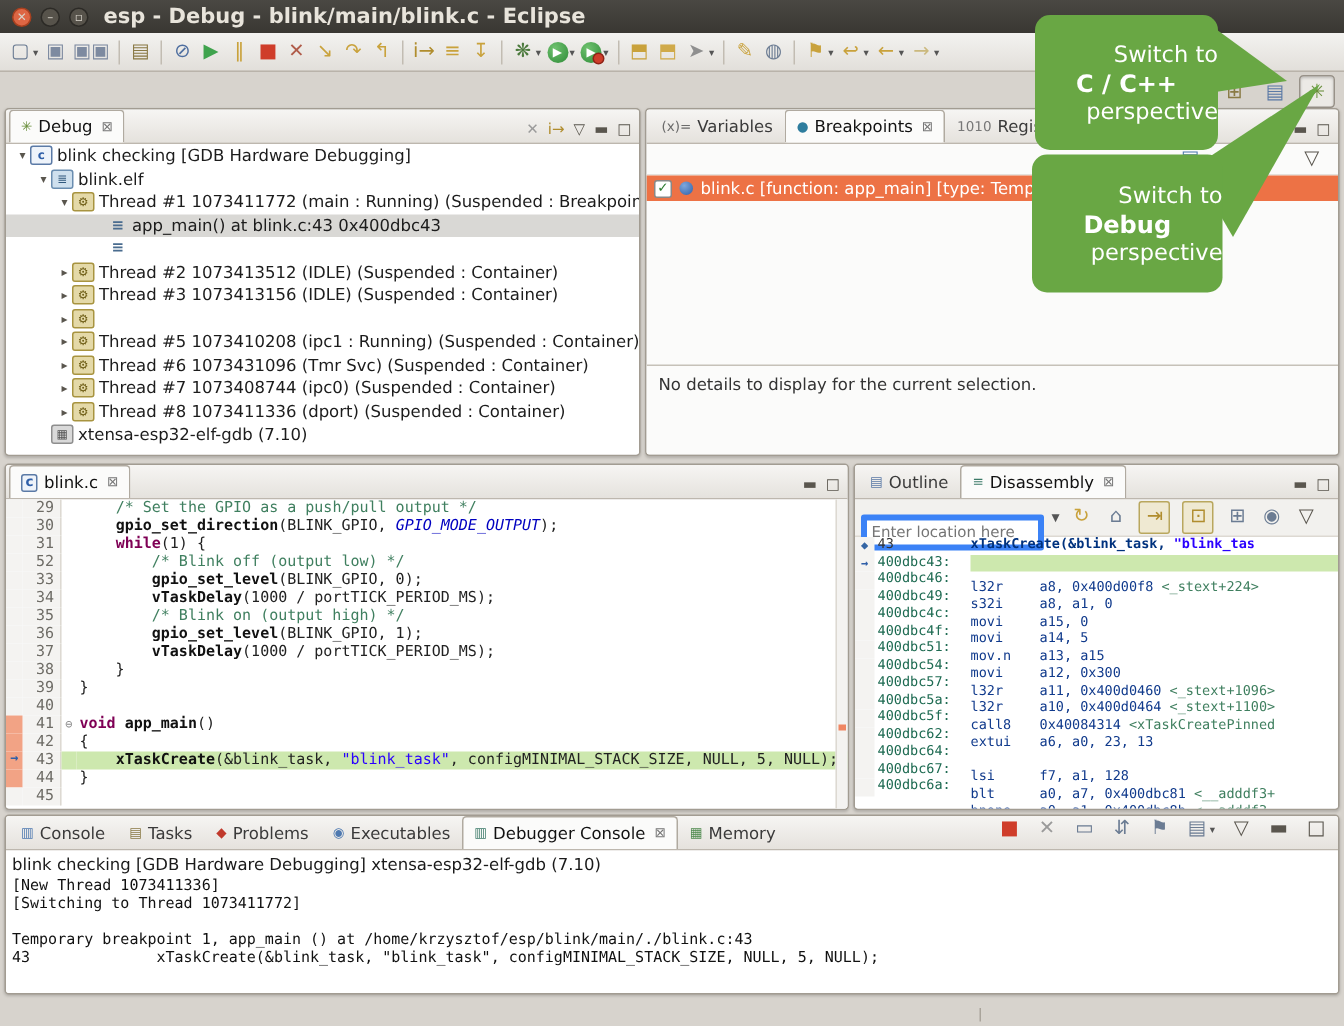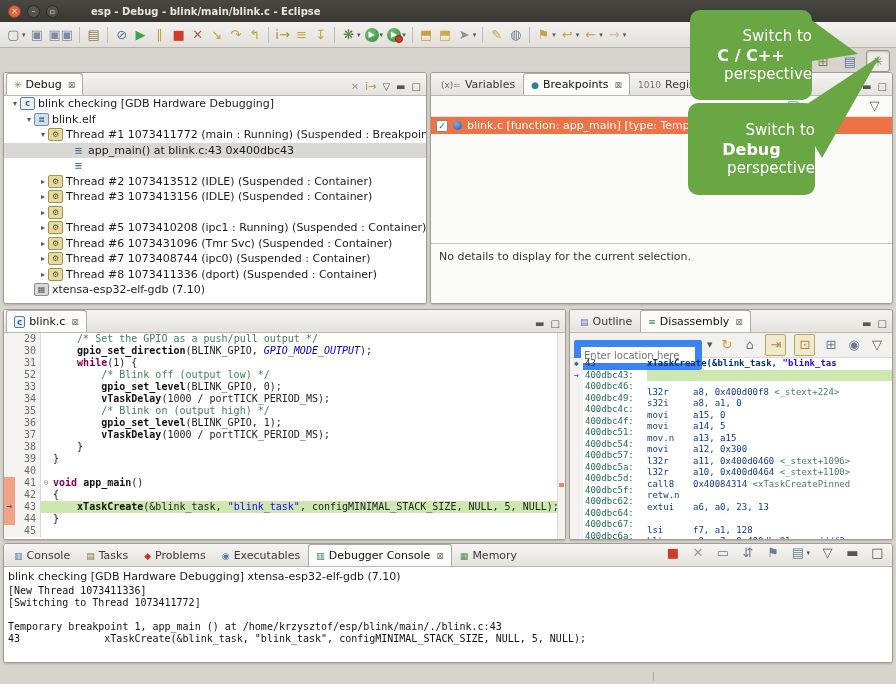--- a/index.html
+++ b/index.html
@@ -5,21 +5,21 @@
   html,body{margin:0;padding:0;background:#444;}
   .screen{position:relative;width:896px;height:684px;background:#d7d3cd;overflow:hidden;
           font-family:"DejaVu Sans",sans-serif;font-size:11px;color:#222;}
   
   .titlebar{position:absolute;left:0;top:0;width:896px;height:22px;
     background:linear-gradient(#4a4843,#393732);display:flex;align-items:center;}
   .winbtns{display:flex;gap:6px;margin-left:8px;}
   .winbtn{width:13px;height:13px;border-radius:50%;background:#57534b;border:1px solid #2c2a26;
     color:#d9d5cc;font-size:8px;line-height:12px;text-align:center;box-sizing:border-box;}
   .winbtn.close{background:#dd6644;border-color:#a8401f;}
-  .wintitle{color:#e8e4db;font-size:10px;font-weight:bold;margin-left:32px;}
+  .wintitle{color:#e8e4db;font-size:14px;font-weight:bold;margin-left:10px;}
   
   .toolbar{position:absolute;left:0;top:22px;width:896px;height:26px;
     background:linear-gradient(#f3f2f0,#e2dfda);border-bottom:1px solid #b9b3aa;
     display:flex;align-items:center;padding-left:4px;box-sizing:border-box;}
   .titem{display:flex;align-items:center;height:20px;padding:0 2px;border-radius:2px;}
   .titem .g{font-size:13px;line-height:18px;min-width:15px;text-align:center;}
   .titem .dd{font-size:7px;color:#555;margin-left:1px;}
   .tsep{width:1px;height:16px;background:#c2bcb2;margin:0 4px;}
   .circle{width:14px;height:14px;border-radius:50%;background:radial-gradient(circle at 35% 30%,#6fc26f,#2e8b37);
     color:#fff;font-size:8px;line-height:14px;text-align:center;position:relative;}
@@ -70,21 +70,21 @@
     text-align:right;padding-right:4px;box-sizing:border-box;}
   .fold{width:10px;flex:none;color:#8a8a8a;font-size:8px;text-align:center;}
   .codecell{flex:1;padding-left:2px;}
   .edline.cur .codecell,.edline.cur .fold{background:#cde8ae;}
   .sg-c{color:#3f7f5f;} .sg-k{color:#7f0055;font-weight:bold;} .sg-f{color:#111;font-weight:bold;}
   .sg-m{color:#0000c0;font-style:italic;} .sg-s{color:#2a00ff;} .sg-p{color:#222;}
   .edruler{position:absolute;right:0;top:0;bottom:0;width:7px;background:#f4f3f1;border-left:1px solid #ddd9d2;}
   .edruler .mark{position:absolute;left:1px;width:5px;height:4px;background:#ef8663;}
   
   .dtoolbar{height:24px;display:flex;align-items:center;gap:5px;padding:0 4px;background:#f2f1ee;border-bottom:1px solid #ddd9d2;}
-  .dloc{width:108px;height:16px;border:7px solid #3b82f6;background:#fff;font-size:10px;padding:0 3px;
+  .dloc{width:108px;height:16px;border:4px solid #3b82f6;background:#fff;font-size:10px;padding:0 3px;
     font-family:"DejaVu Sans",sans-serif;color:#333;border-radius:2px;margin-top:20px;}
   .dcombo{font-size:7px;color:#555;}
   .dibtn{font-size:11px;padding:1px 2px;border-radius:2px;border:1px solid transparent;}
   .dibtn.pressed{background:#efe9d2;border-color:#b9a75e;}
   .dis{background:#fff;font-family:"DejaVu Sans Mono",monospace;font-size:9px;height:100%;}
   .drow{display:flex;height:11.5px;line-height:11.5px;white-space:pre;}
   .dmk{width:13px;flex:none;text-align:center;font-size:8px;color:#2f5fa8;font-weight:bold;background:#f4f3f1;}
   .daddr{width:62px;flex:none;color:#1e6b52;padding-left:2px;}
   .dbody{flex:1;}
   .drow.hl .dbody{background:#cde8ae;}
@@ -442,21 +442,20 @@
         <div class="drow dsrc"><span class="dmk" style="color: rgb(52, 101, 164);">◆</span><span class="daddr">43</span><span class="dbody"><span>xTaskCreate(&amp;blink_task, </span><span class="dstr">"blink_tas</span></span></div>
         <div class="drow hl"><span class="dmk">→</span><span class="daddr">400dbc43:</span><span class="dbody"><span class="d-op">l32r</span><span class="d-args">a8, 0x400d00f8 </span><span class="d-sym">&lt;_stext+224&gt;</span></span></div>
         <div class="drow"><span class="dmk"></span><span class="daddr">400dbc46:</span><span class="dbody"><span class="d-op">s32i</span><span class="d-args">a8, a1, 0</span><span class="d-sym"></span></span></div>
         <div class="drow"><span class="dmk"></span><span class="daddr">400dbc49:</span><span class="dbody"><span class="d-op">movi</span><span class="d-args">a15, 0</span><span class="d-sym"></span></span></div>
         <div class="drow"><span class="dmk"></span><span class="daddr">400dbc4c:</span><span class="dbody"><span class="d-op">movi</span><span class="d-args">a14, 5</span><span class="d-sym"></span></span></div>
         <div class="drow"><span class="dmk"></span><span class="daddr">400dbc4f:</span><span class="dbody"><span class="d-op">mov.n</span><span class="d-args">a13, a15</span><span class="d-sym"></span></span></div>
         <div class="drow"><span class="dmk"></span><span class="daddr">400dbc51:</span><span class="dbody"><span class="d-op">movi</span><span class="d-args">a12, 0x300</span><span class="d-sym"></span></span></div>
         <div class="drow"><span class="dmk"></span><span class="daddr">400dbc54:</span><span class="dbody"><span class="d-op">l32r</span><span class="d-args">a11, 0x400d0460 </span><span class="d-sym">&lt;_stext+1096&gt;</span></span></div>
         <div class="drow"><span class="dmk"></span><span class="daddr">400dbc57:</span><span class="dbody"><span class="d-op">l32r</span><span class="d-args">a10, 0x400d0464 </span><span class="d-sym">&lt;_stext+1100&gt;</span></span></div>
         <div class="drow"><span class="dmk"></span><span class="daddr">400dbc5a:</span><span class="dbody"><span class="d-op">call8</span><span class="d-args">0x40084314 </span><span class="d-sym">&lt;xTaskCreatePinned</span></span></div>
-        <div class="drow"><span class="dmk"></span><span class="daddr">400dbc5d:</span><span class="dbody"><span class="d-op">retw.n</span><span class="d-args"></span><span class="d-sym"></span></span></div>
         <div class="drow"><span class="dmk"></span><span class="daddr">400dbc5f:</span><span class="dbody"><span class="d-op">extui</span><span class="d-args">a6, a0, 23, 13</span><span class="d-sym"></span></span></div>
         <div class="drow"><span class="dmk"></span><span class="daddr">400dbc62:</span></div>
         <div class="drow"><span class="dmk"></span><span class="daddr">400dbc64:</span><span class="dbody"><span class="d-op">lsi</span><span class="d-args">f7, a1, 128</span><span class="d-sym"></span></span></div>
         <div class="drow"><span class="dmk"></span><span class="daddr">400dbc67:</span><span class="dbody"><span class="d-op">blt</span><span class="d-args">a0, a7, 0x400dbc81 </span><span class="d-sym">&lt;__adddf3+</span></span></div>
         <div class="drow"><span class="dmk"></span><span class="daddr">400dbc6a:</span><span class="dbody"><span class="d-op">bnone</span><span class="d-args">a0, a1, 0x400dbc8b </span><span class="d-sym">&lt;__adddf3</span></span></div>
       </div>
   </div>
 
   <div class="panel" style="left:3px;top:543px;width:890px;height:120px;">
     <div class="tabrow" id="con-tabrow">

